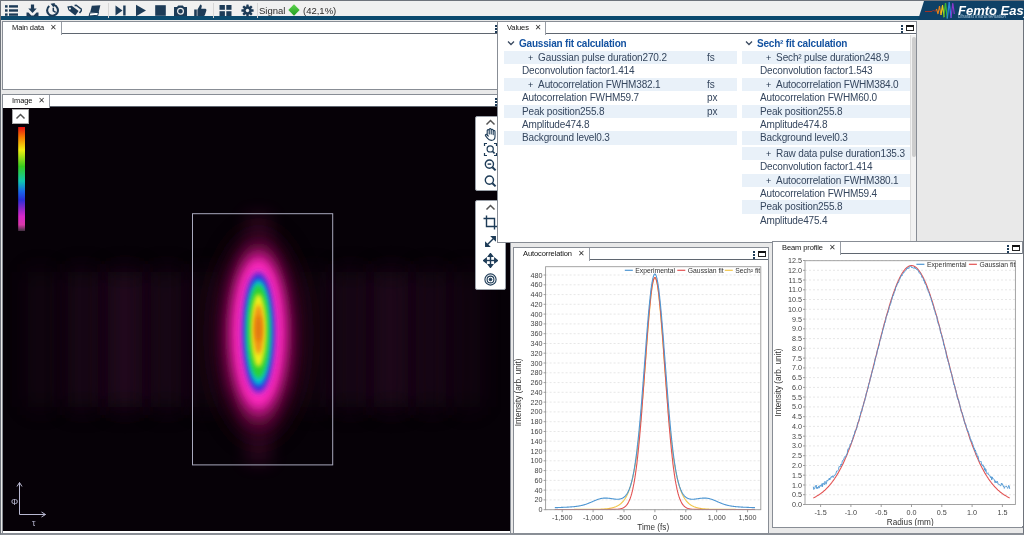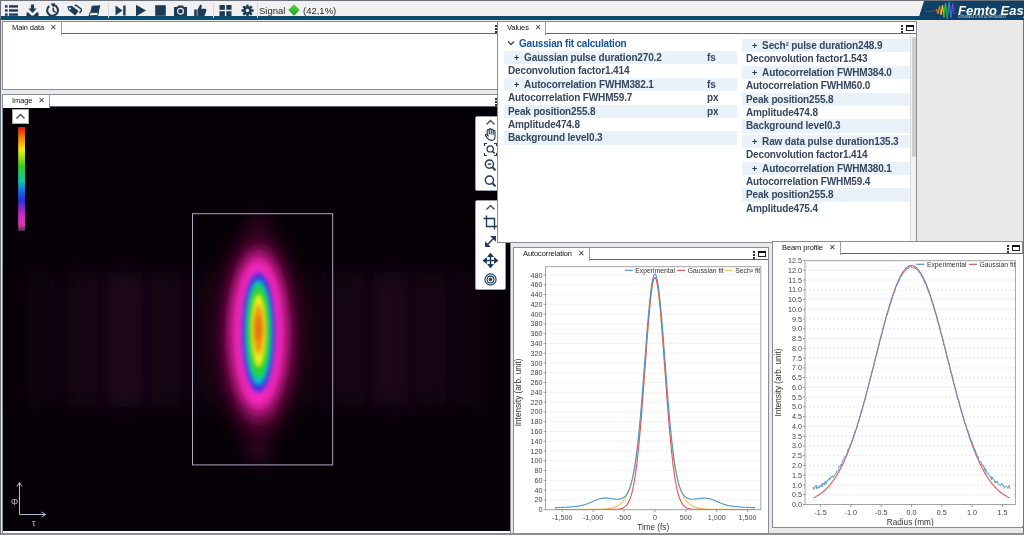--- a/index.html
+++ b/index.html
@@ -25,21 +25,21 @@
   background:linear-gradient(#1d3b57 0 2px, transparent 2px 3px, #1d3b57 3px 5px, transparent 5px 6px, #1d3b57 6px 8px); }
 .winic { position:absolute; right:2px; top:3px; width:8px; height:6px; border:1px solid #222; border-top:2.5px solid #111; background:#fff; }
 #bigline { text-align:center; margin-top:4.5px; }
 #biglab { font-size:10px; font-weight:bold; color:#3c3c3c; vertical-align:4.5px; }
 #bignum { font-size:23px; font-weight:bold; color:#134a9e; margin-left:8px; }
 #vcols { display:flex; padding:3px 0 0 6px; }
 .vcol { width:236px; }
 .vcol2 { width:246px; margin-left:5px; }
 .vhead { display:flex; align-items:center; font-size:10px; letter-spacing:-0.2px; font-weight:bold; color:#1553a1; height:12px; margin:0 0 0 3px; }
 .vblock { margin-top:2px; }
-.vrow { display:flex; height:13.4px; line-height:13.4px; font-size:10px; letter-spacing:-0.15px; color:#35465e; padding-left:4px;font-weight:bold; }
+.vrow { display:flex; height:13.4px; line-height:13.4px; font-size:10px; letter-spacing:-0.15px; color:#35465e; padding-left:18px; }
 .vrow.shade { background:#e9f1f9; }
 .vcol .vrow { width:233px; } .vcol2 .vrow { width:233px; }
 .vlab { flex:0 0 auto; }
 .plus { font-size:9px; margin:0 5px 0 6px; color:#23364e; }
 .vlab.ind { }
 .vval { flex:1 1 auto; }
 .vunit { flex:0 0 36px; padding-left:6px; }
 .toolbox { position:absolute; width:31px; background:#fff; border:1px solid #9aa0a8; border-radius:2px;
   display:flex; flex-direction:column; align-items:center; padding:2px 0 1px 0; }
 .toolbox svg { display:block; margin:0.4px 0; }
@@ -348,20 +348,23 @@
               <span class="vunit"></span>
             </div>
             <div class="vrow shade">
               <span class="vlab">Background level</span>
               <span class="vval">0.3</span>
               <span class="vunit"></span>
             </div>
           </div>
         </div>
         <div class="vcol2">
+          <div class="vhead"><svg width="8" height="6" viewBox="0 0 8 6" style="margin-right:4px">
+              <path d="M1 1.5 L4 4.5 L7 1.5" fill="none" stroke="#3a4a60" stroke-width="1.3"></path>
+            </svg>Sech² fit calculation</div>
           <div class="vblock">
             <div class="vrow shade">
               <span class="vlab ind"><span class="plus">+</span>Sech² pulse duration</span>
               <span class="vval">248.9</span>
               <span class="vunit">fs</span>
             </div>
             <div class="vrow">
               <span class="vlab">Deconvolution factor</span>
               <span class="vval">1.543</span>
               <span class="vunit"></span>

